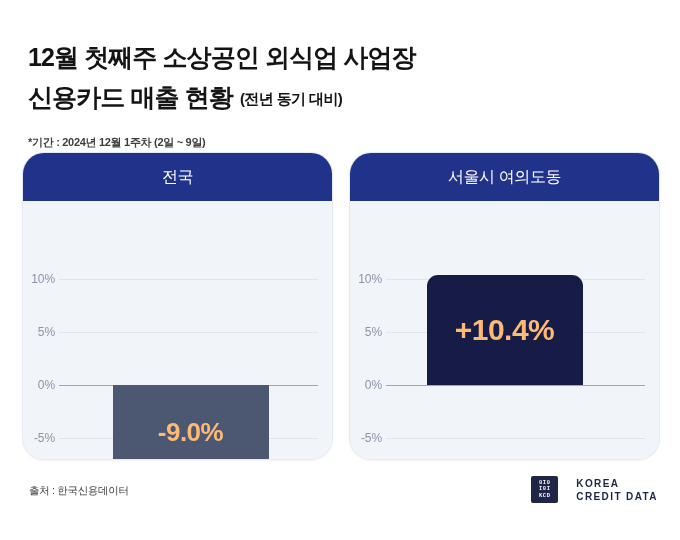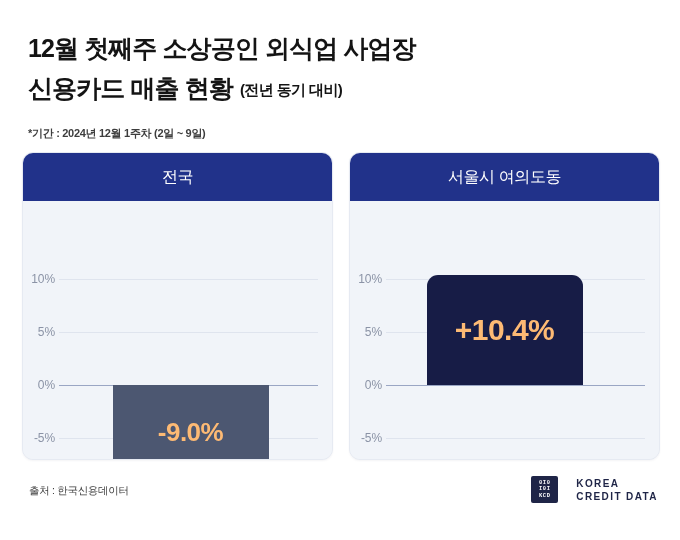--- a/index.html
+++ b/index.html
@@ -23,21 +23,21 @@
     inset: 0;
     width: 680px;
     height: 540px;
     background: #ffffff;
   }
 
   
   .header {
     position: absolute;
     left: 28px;
-    top: 28px;
+    top: 37px;
     width: 620px;
   }
 
   .title-line {
     font-size: 25px;
     font-weight: 700;
     letter-spacing: -0.9px;
     line-height: 40px;
     color: #141414;
     white-space: nowrap;
@@ -69,21 +69,21 @@
     width: 638px;
     height: 310px;
     display: flex;
     gap: 16px;
   }
 
   .card {
     position: relative;
     width: 311px;
     height: 308px;
-    border-radius: 11px;
+    border-radius: 22px;
     background: #f1f4f9;
     border: 1px solid #e6eaf2;
     overflow: hidden;
     box-shadow: 0 1px 2px rgba(30, 40, 80, 0.05);
   }
 
   .card-header {
     position: absolute;
     left: 0;
     top: 0;

